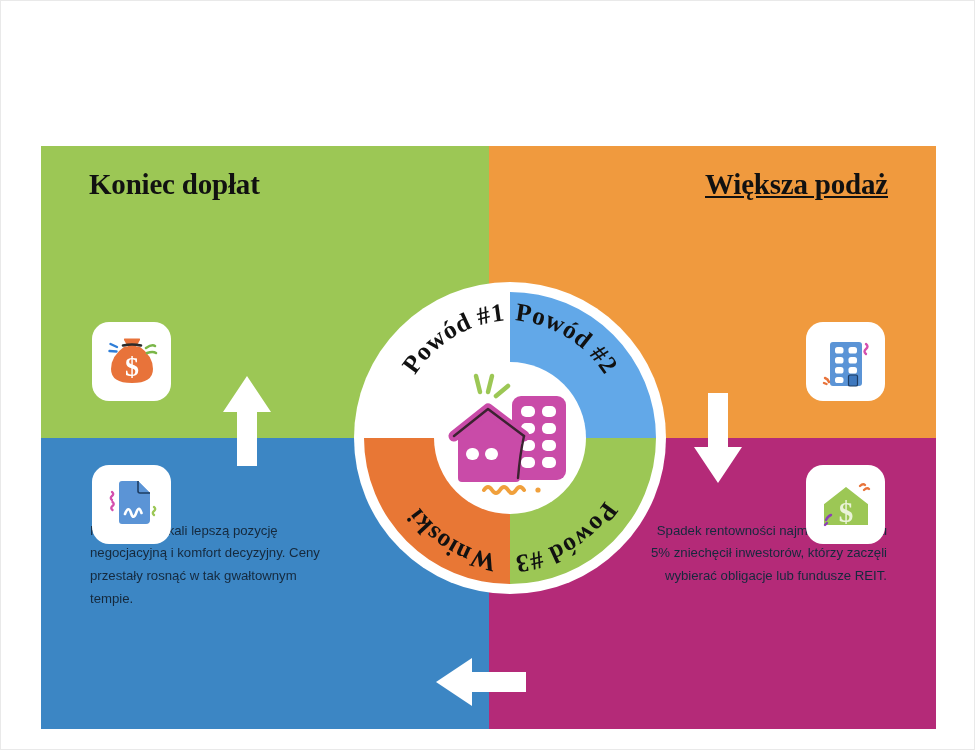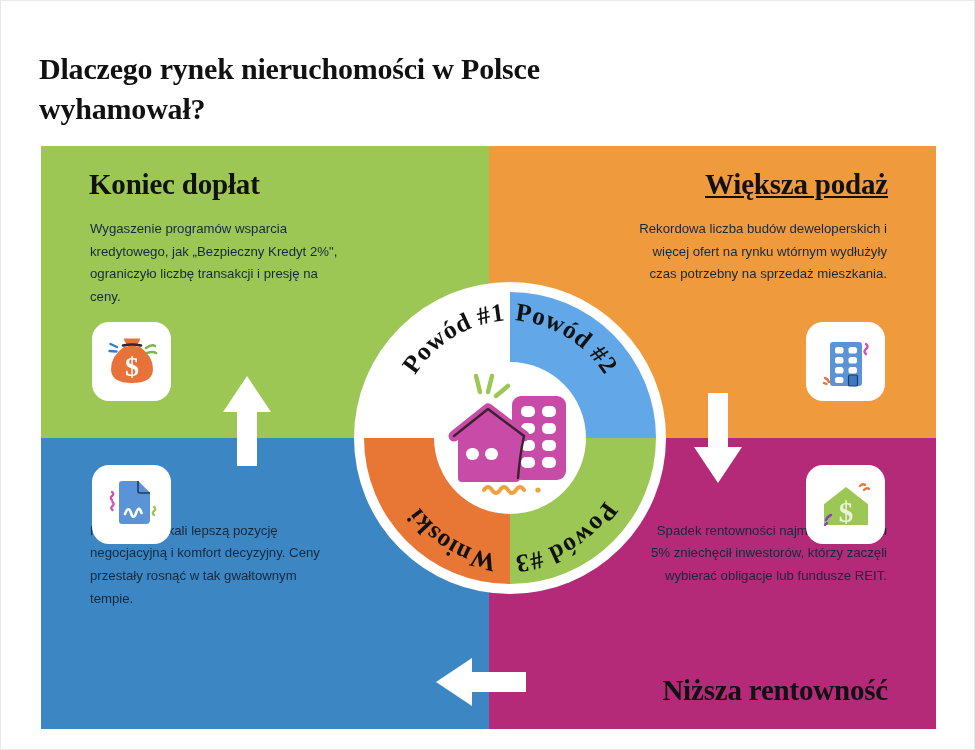--- a/index.html
+++ b/index.html
@@ -132,44 +132,41 @@
     font-size: 25.5px;
     fill: #111111;
     letter-spacing: 0.5px;
   }
 </style>
 </head>
 <body>
 
 <div id="page">
 
-  <h1 id="page-title">Dlaczego rynek nieruchomości w Polsce wyhamował?</h1>
 
   <div id="infographic">
 
     <div class="quad tl" style="background:#9CC755">
       <div class="quad-heading">Koniec dopłat</div>
-      <div class="quad-body">Wygaszenie programów wsparcia kredytowego, jak „Bezpieczny Kredyt 2%", ograniczyło liczbę transakcji i presję na ceny.</div>
       <div class="icon-tile">
         <svg width="56" height="56" viewBox="0 0 56 56">
           <path d="M24 13 L20 6 Q19.5 4.5 21 4.6 L35 4.6 Q36.5 4.5 36 6 L32 13 Z" fill="#E8733A"></path>
           <path d="M20.5 12.5 Q7 22 7 35 Q7 49 28 49 Q49 49 49 35 Q49 22 35.5 12.5 Z" fill="#E8733A"></path>
           <path d="M19 11.5 Q28 9.6 37 11.5" stroke="#2b2b2b" stroke-width="2.6" fill="none" stroke-linecap="round"></path>
           <text x="28" y="42" font-family="'Liberation Serif',serif" font-size="28" font-weight="bold" fill="#FFFFFF" text-anchor="middle">$</text>
           <path d="M13 13 L6.5 10" stroke="#2f7ed8" stroke-width="2.4" stroke-linecap="round" fill="none"></path>
           <path d="M12.5 17.5 L5.5 17" stroke="#2f7ed8" stroke-width="2.4" stroke-linecap="round" fill="none"></path>
           <path d="M42 14 Q48 10 51 12" stroke="#7ab648" stroke-width="2.6" stroke-linecap="round" fill="none"></path>
           <path d="M43 19 Q49 17 52 19" stroke="#7ab648" stroke-width="2.6" stroke-linecap="round" fill="none"></path>
         </svg>
       </div>
     </div>
 
     <div class="quad tr" style="background:#F09A3E">
       <div class="quad-heading">Większa podaż</div>
-      <div class="quad-body">Rekordowa liczba budów deweloperskich i więcej ofert na rynku wtórnym wydłużyły czas potrzebny na sprzedaż mieszkania.</div>
       <div class="icon-tile">
         <svg width="56" height="56" viewBox="0 0 56 56">
           <rect x="12" y="8" width="32" height="44" rx="3" fill="#5B94D6"></rect>
           <rect x="17" y="13" width="8.5" height="6.5" rx="2.6" fill="#ffffff"></rect>
           <rect x="30.5" y="13" width="8.5" height="6.5" rx="2.6" fill="#ffffff"></rect>
           <rect x="17" y="23" width="8.5" height="6.5" rx="2.6" fill="#ffffff"></rect>
           <rect x="30.5" y="23" width="8.5" height="6.5" rx="2.6" fill="#ffffff"></rect>
           <rect x="17" y="33" width="8.5" height="6.5" rx="2.6" fill="#ffffff"></rect>
           <rect x="30.5" y="33" width="8.5" height="6.5" rx="2.6" fill="#ffffff"></rect>
           <rect x="17" y="43" width="8.5" height="6" rx="2.6" fill="#ffffff"></rect>
@@ -190,21 +187,20 @@
           <path d="M21 38 q3.5 -9 6 -1 q2.5 8 5.5 -1 q2.5 -7 5 1" stroke="#ffffff" stroke-width="2.6" fill="none" stroke-linecap="round"></path>
           <path d="M8 16 q2.5 2 0 4 q-2.5 2 0 4" stroke="#D44FAE" stroke-width="2.3" fill="none" stroke-linecap="round"></path>
           <path d="M8.5 26 q2.5 2 0 4 q-2.5 2 0 4" stroke="#D44FAE" stroke-width="2.3" fill="none" stroke-linecap="round"></path>
           <path d="M50 31 q2.5 2 0 4 q-2.5 2 0 4" stroke="#9CC755" stroke-width="2.3" fill="none" stroke-linecap="round"></path>
         </svg>
       </div>
     </div>
 
     <div class="quad br" style="background:#B42A78">
       <div class="quad-body">Spadek rentowności najmu do poziomu 5% zniechęcił inwestorów, którzy zaczęli wybierać obligacje lub fundusze REIT.</div>
-      <div class="quad-heading">Niższa rentowność</div>
       <div class="icon-tile">
         <svg width="56" height="56" viewBox="0 0 56 56">
           <path d="M28 10 L50 27 L50 49 L6 49 L6 27 Z" fill="#9CC755"></path>
           <path d="M5 27 L28 9 L51 27" stroke="#ffffff" stroke-width="3" fill="none" stroke-linecap="round"></path>
           <text x="28" y="46" font-family="'Liberation Serif',serif" font-size="29" font-weight="bold" fill="#EAF3D8" text-anchor="middle">$</text>
           <path d="M42 10 q3 -3 5 -1" stroke="#E8733A" stroke-width="2.4" fill="none" stroke-linecap="round"></path>
           <path d="M46 14 q3 -3 5 -1" stroke="#E8733A" stroke-width="2.4" fill="none" stroke-linecap="round"></path>
           <path d="M8 44 q2 -4 5 -5" stroke="#8C3FB5" stroke-width="2.4" fill="none" stroke-linecap="round"></path>
           <path d="M7 49 l2 -2" stroke="#8C3FB5" stroke-width="2.4" fill="none" stroke-linecap="round"></path>
         </svg>

